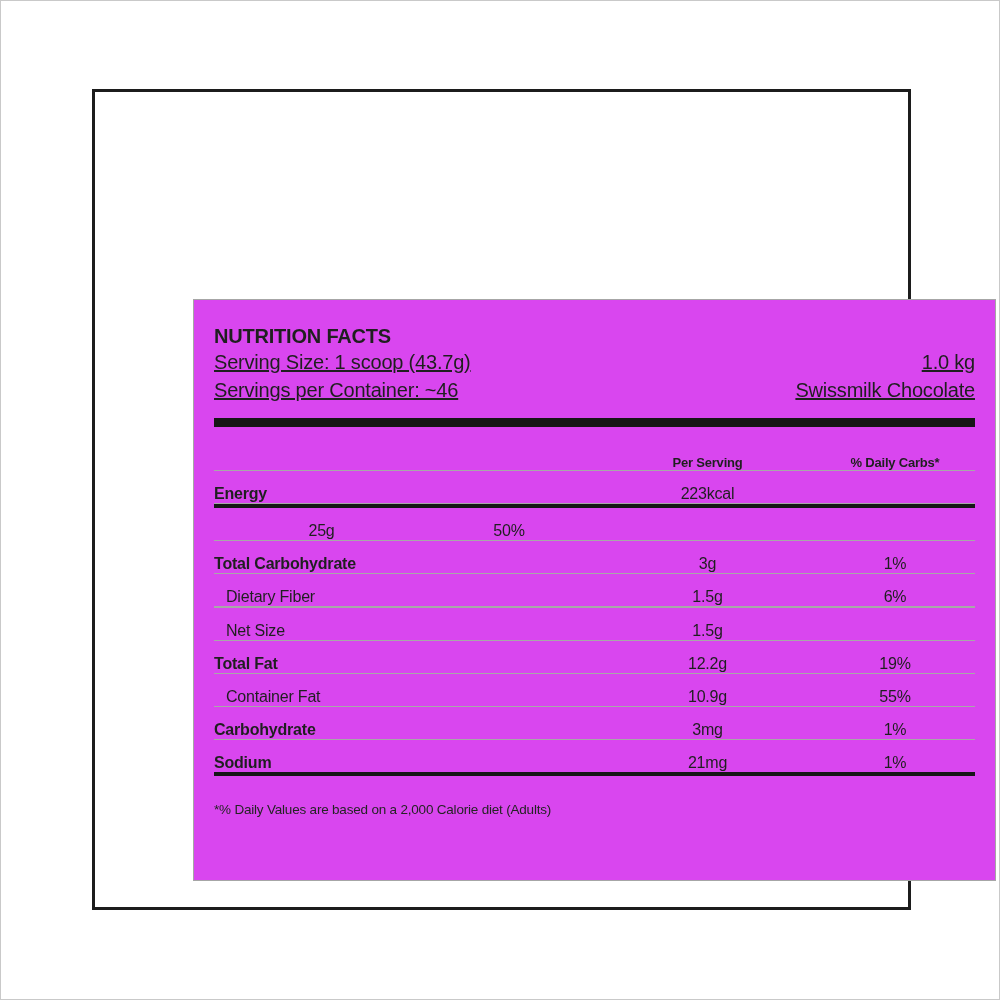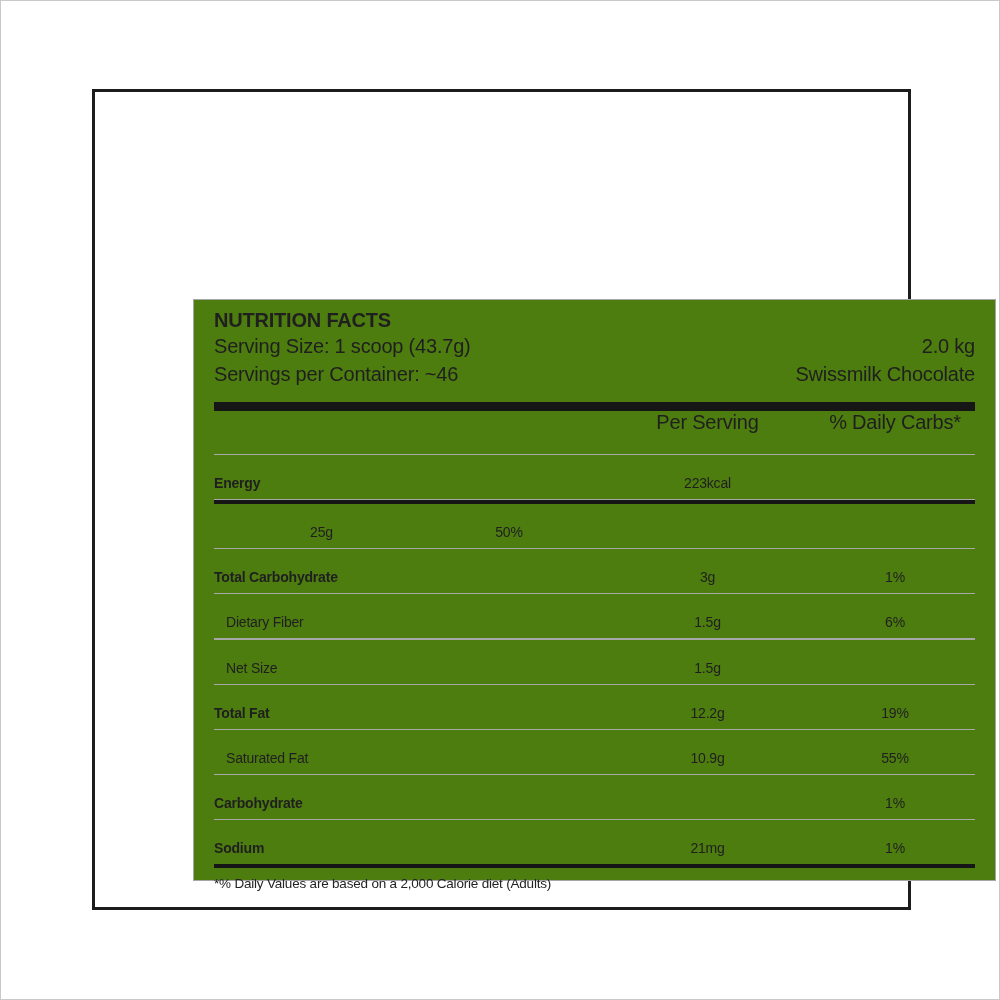--- a/index.html
+++ b/index.html
@@ -20,72 +20,71 @@
     border: 3px solid #1c1c1c;
     box-sizing: border-box;
     background: #ffffff;
   }
   .nutrition-label {
     position: absolute;
     left: 98px; top: 207px;
     width: 803px; height: 582px;
     border: 1px solid #a6a6a6;
     box-sizing: border-box;
-    background: #4d7c0f;
-    padding: 8px 20px 0 20px;
+    background: #d946ef;
+    padding: 24px 20px 0 20px;
     letter-spacing: -0.2px;
   }
   .nl-title {
     font-size: 20px; font-weight: bold;
     line-height: 24px;
   }
   .nl-headrow {
     display: flex; justify-content: space-between; align-items: baseline;
-    font-size: 20px; line-height: 28px;
+    font-size: 20px; line-height: 28px; text-decoration: underline;
   }
   .nl-headrow .right { text-align: right; }
   .thick-bar-lg {
     height: 9px; background: #161616; margin-top: 14px;
   }
   .col-header {
-    display: flex; align-items: flex-start;
+    display: flex; align-items: flex-end;
     height: 43px;
-    font-weight: normal; font-size: 20px;
+    font-weight: bold; font-size: 13px;
   }
   .cell.name { flex: 1; }
   .cell.serving { width: 215px; text-align: center; }
   .cell.daily  { width: 160px; text-align: center; }
   .sep { height: 1px; background: #a8a8a8; }
   .thickbar { height: 4px; background: #161616; }
   .nrow {
-    display: flex; align-items: center;
+    display: flex; align-items: flex-end;
     height: 32px;
-    font-size: 14px;
-    margin-top: 12px;
+    font-size: 16px;
   }
   .nrow.bold .name { font-weight: bold; }
   .nrow.indent .name { padding-left: 12px; }
   .nl-footnote {
-    margin-top: 8px;
+    margin-top: 26px;
     font-size: 13.5px;
     color: #242424;
   }
 </style>
 </head>
 <body>
 
 <div class="canvas">
   <div class="photo-frame">
     <div class="nutrition-label">
 
       <div class="nl-title">NUTRITION FACTS</div>
 
       <div class="nl-headrow">
         <span>Serving Size: 1 scoop (43.7g)</span>
-        <span class="right">2.0 kg</span>
+        <span class="right">1.0 kg</span>
       </div>
 
       <div class="nl-headrow">
         <span>Servings per Container: ~46</span>
         <span class="right">Swissmilk Chocolate</span>
       </div>
 
       <div class="thick-bar-lg"></div>
 
       <div class="col-header">
@@ -127,27 +126,28 @@
             <div class="cell daily"></div>
           </div>
           <div class="sep"></div>
           <div class="nrow bold">
             <div class="cell name">Total Fat</div>
             <div class="cell serving">12.2g</div>
             <div class="cell daily">19%</div>
           </div>
           <div class="sep"></div>
           <div class="nrow indent">
-            <div class="cell name">Saturated Fat</div>
+            <div class="cell name">Container Fat</div>
             <div class="cell serving">10.9g</div>
             <div class="cell daily">55%</div>
           </div>
           <div class="sep"></div>
           <div class="nrow bold">
             <div class="cell name">Carbohydrate</div>
+            <div class="cell serving">3mg</div>
             <div class="cell daily">1%</div>
           </div>
           <div class="sep"></div>
           <div class="nrow bold">
             <div class="cell name">Sodium</div>
             <div class="cell serving">21mg</div>
             <div class="cell daily">1%</div>
           </div>
           <div class="thickbar"></div>
         </div>

